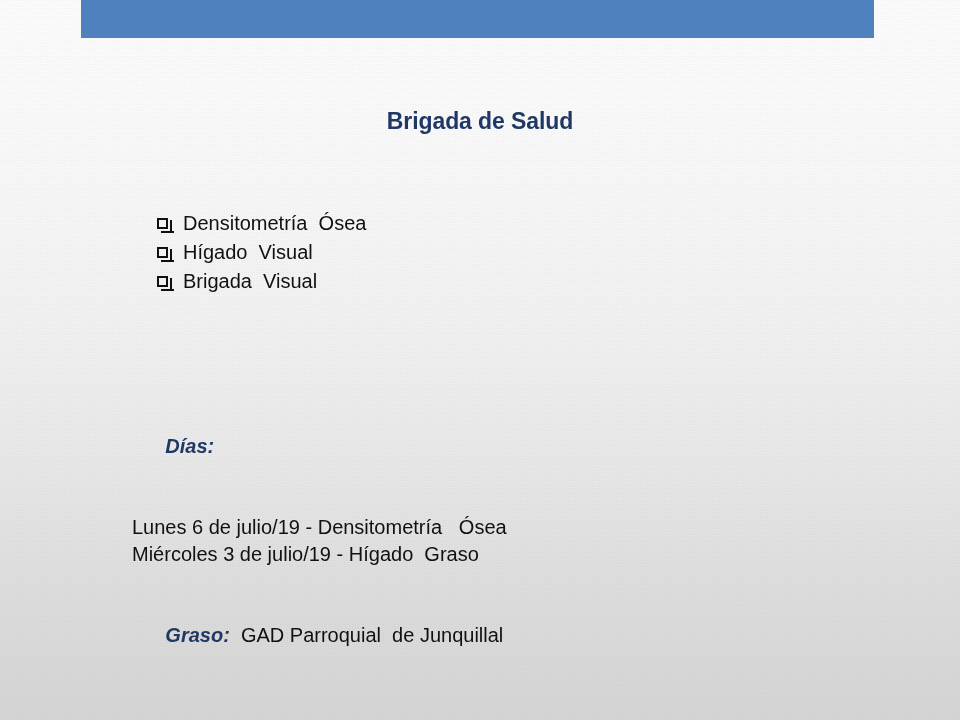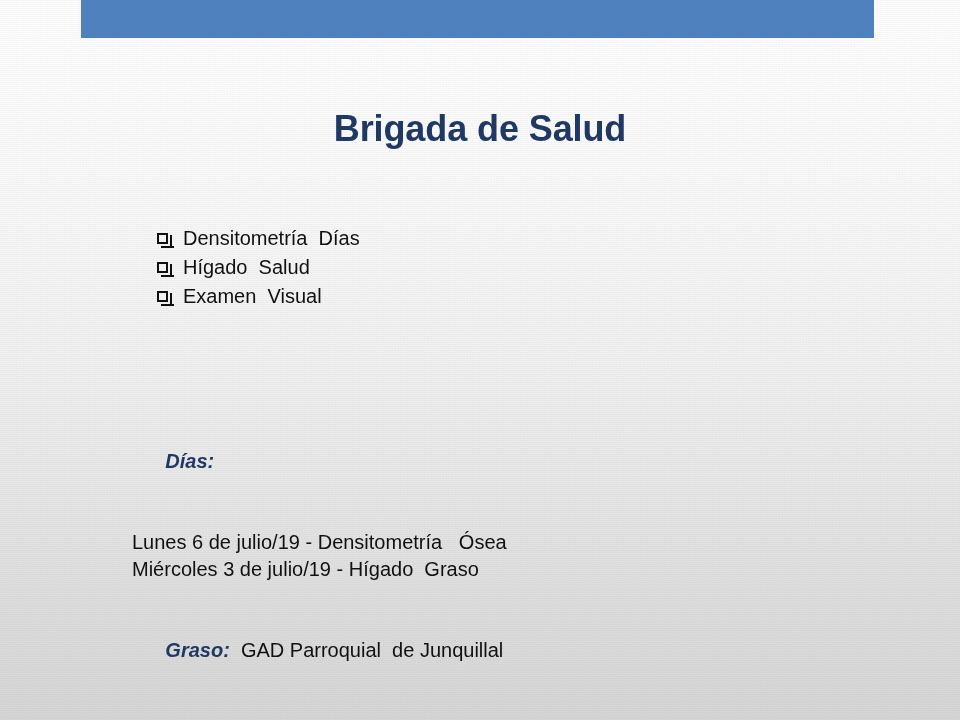--- a/index.html
+++ b/index.html
@@ -45,21 +45,21 @@
     position:absolute;
     left:81px; top:0; width:793px; height:38px;
     background:#4e81bd;
   }
 
   
   .slide-title{
     position:absolute;
     left:0; top:70px; width:960px;
     text-align:center;
-    font-size:36px;
+    font-size:23px;
     font-weight:bold;
     color:#1f3864;
     letter-spacing:-0.1px;
   }
 
   
   .bullets{
     position:absolute;
     left:155px; top:144px;
     width:420px;
@@ -122,31 +122,31 @@
 <div id="slide">
 
   <div class="top-bar"></div>
 
   <div class="slide-title">Brigada de Salud</div>
 
   <div class="bullets">
 
     <div class="bullet-row">
       <span class="bullet-mark"><i></i></span>
-      <span>Densitometría  Días</span>
+      <span>Densitometría  Ósea</span>
     </div>
 
     <div class="bullet-row">
       <span class="bullet-mark"><i></i></span>
-      <span>Hígado  Salud</span>
+      <span>Hígado  Visual</span>
     </div>
 
     <div class="bullet-row">
       <span class="bullet-mark"><i></i></span>
-      <span>Examen  Visual</span>
+      <span>Brigada  Visual</span>
     </div>
 
   </div>
 
   <div class="body-block">
 
     <div class="b-heading">
       <span class="lbl">Días:</span>
     </div>
 

